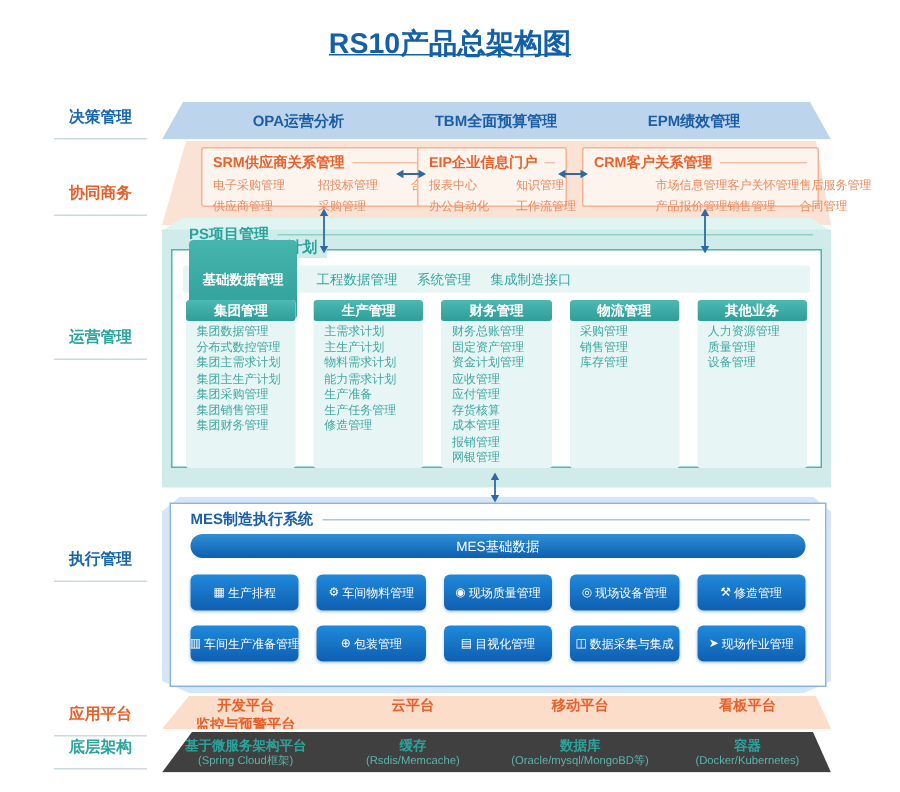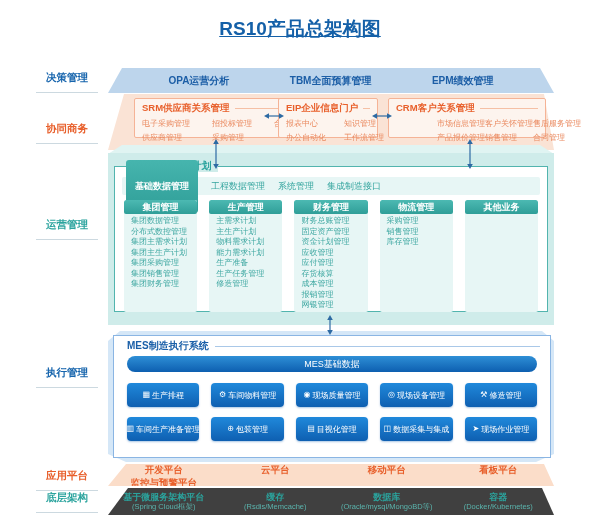--- a/index.html
+++ b/index.html
@@ -165,20 +165,21 @@
         <span>售后服务管理</span>
         <span>产品报价管理</span>
         <span>销售管理</span>
         <span>合同管理</span>
       </div>
   </div>
 
   <div class="band-ops">
     <div class="ops-top"></div>
     <div class="ops-front"></div>
+    <div class="ps-title">PS项目管理</div>
     <div class="erp-box">
       <div class="erp-title">ERP企业资源计划</div>
       <div class="erp-tabbar">
         <span class="erp-tab-selected">基础数据管理</span>
 
       <span class="erp-tab">工程数据管理</span>
           <span class="erp-tab">系统管理</span>
           <span class="erp-tab">集成制造接口</span>
         </div>
       <div class="erp-cols">
@@ -227,20 +228,26 @@
           <div class="erp-col-header">物流管理</div>
           <div class="erp-col-items">
 
           <div class="erp-col-item">采购管理</div>
               <div class="erp-col-item">销售管理</div>
               <div class="erp-col-item">库存管理</div>
             </div>
         </div>
         <div class="erp-col">
           <div class="erp-col-header">其他业务</div>
+          <div class="erp-col-items">
+
+          <div class="erp-col-item">人力资源管理</div>
+              <div class="erp-col-item">质量管理</div>
+              <div class="erp-col-item">设备管理</div>
+            </div>
         </div>
       </div>
     </div>
   </div>
 
   <div class="band-exec-bg"></div>
   <div class="mes-box">
     <div class="mes-title">MES制造执行系统</div>
     <div class="mes-base">MES基础数据</div>
     <div class="mes-row mes-row1">

